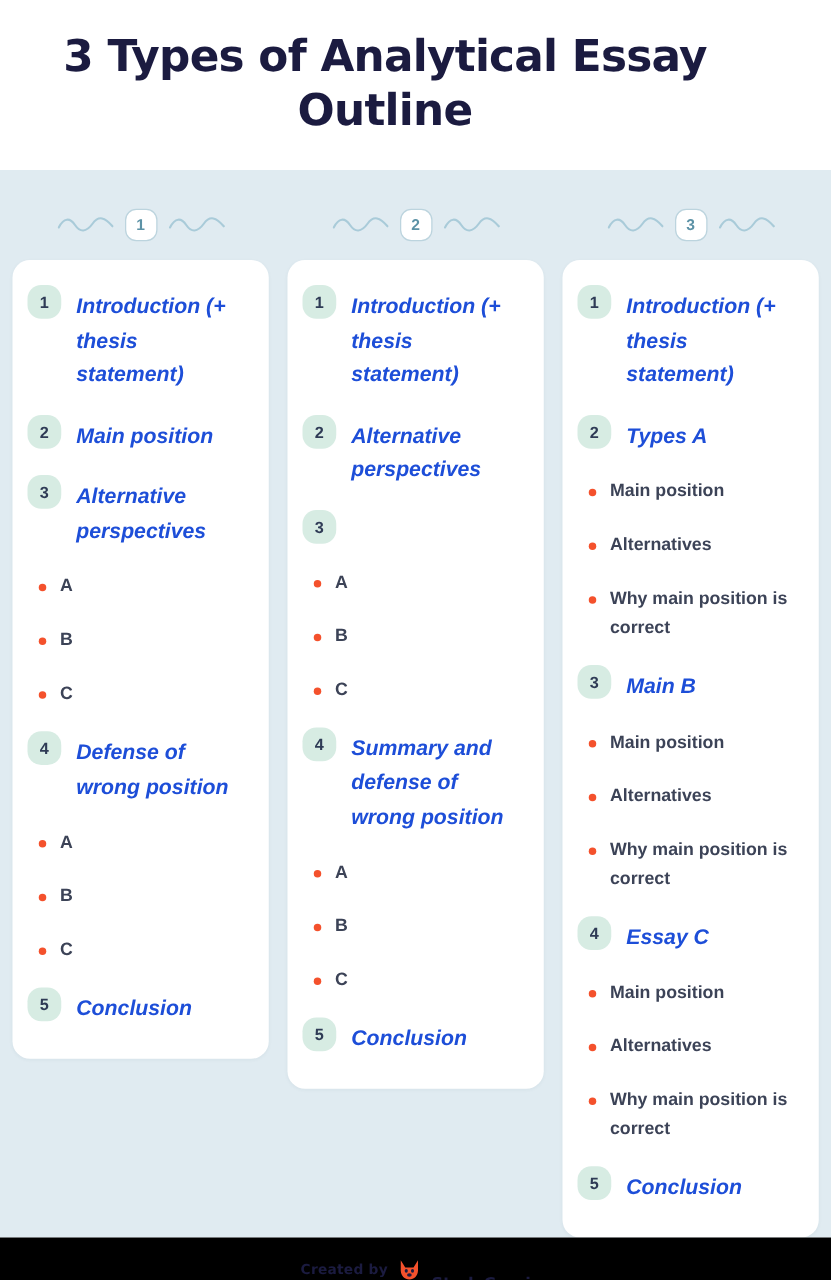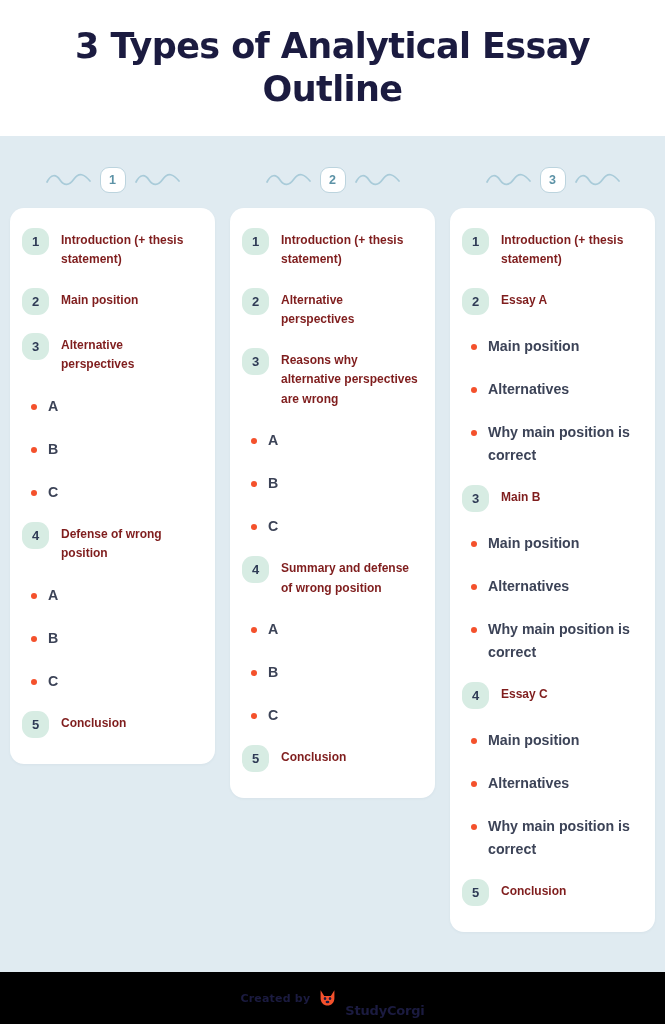--- a/index.html
+++ b/index.html
@@ -21,21 +21,21 @@
     display: flex;
     flex-direction: column;
   }
 
   
   .header {
     flex: 0 0 136px;
     background: #ffffff;
     display: flex;
     align-items: center;
-    justify-content: center;
+    justify-content: flex-start;
     padding: 1px 28px;
   }
 
   .header-title {
     font-family: "DejaVu Sans", sans-serif;
     font-size: 35px;
     line-height: 1.22;
     font-weight: 700;
     letter-spacing: -0.6px;
     color: #1b1b40;
@@ -115,25 +115,26 @@
     color: #2f3b56;
     font-size: 13px;
     font-weight: 600;
     display: flex;
     align-items: center;
     justify-content: center;
     margin-top: -2px;
   }
 
   .num-text {
-    font-size: 12px;
+    font-size: 17px;
     line-height: 1.62;
     font-weight: 600;
-    color: #7f1d1d;
+    color: #1d4ed8;
     padding-top: 1px;
+    font-style: italic;
   }
 
   
   .bullet-item {
     display: flex;
     align-items: flex-start;
     gap: 11px;
     margin-bottom: 20px;
     padding-left: 9px;
   }
@@ -270,21 +271,20 @@
             <li class="num-item">
               <span class="num-badge">1</span>
               <span class="num-text">Introduction (+ thesis statement)</span>
             </li>
             <li class="num-item">
               <span class="num-badge">2</span>
               <span class="num-text">Alternative perspectives</span>
             </li>
             <li class="num-item">
               <span class="num-badge">3</span>
-              <span class="num-text">Reasons why alternative perspectives are wrong</span>
             </li>
             <li class="bullet-item">
               <span class="dot"></span>
               <span class="bullet-text">A</span>
             </li>
             <li class="bullet-item">
               <span class="dot"></span>
               <span class="bullet-text">B</span>
             </li>
             <li class="bullet-item">
@@ -326,21 +326,21 @@
         </svg>
       </div>
       <div class="card">
         <ul class="items">
             <li class="num-item">
               <span class="num-badge">1</span>
               <span class="num-text">Introduction (+ thesis statement)</span>
             </li>
             <li class="num-item">
               <span class="num-badge">2</span>
-              <span class="num-text">Essay A</span>
+              <span class="num-text">Types A</span>
             </li>
             <li class="bullet-item">
               <span class="dot"></span>
               <span class="bullet-text">Main position</span>
             </li>
             <li class="bullet-item">
               <span class="dot"></span>
               <span class="bullet-text">Alternatives</span>
             </li>
             <li class="bullet-item">

